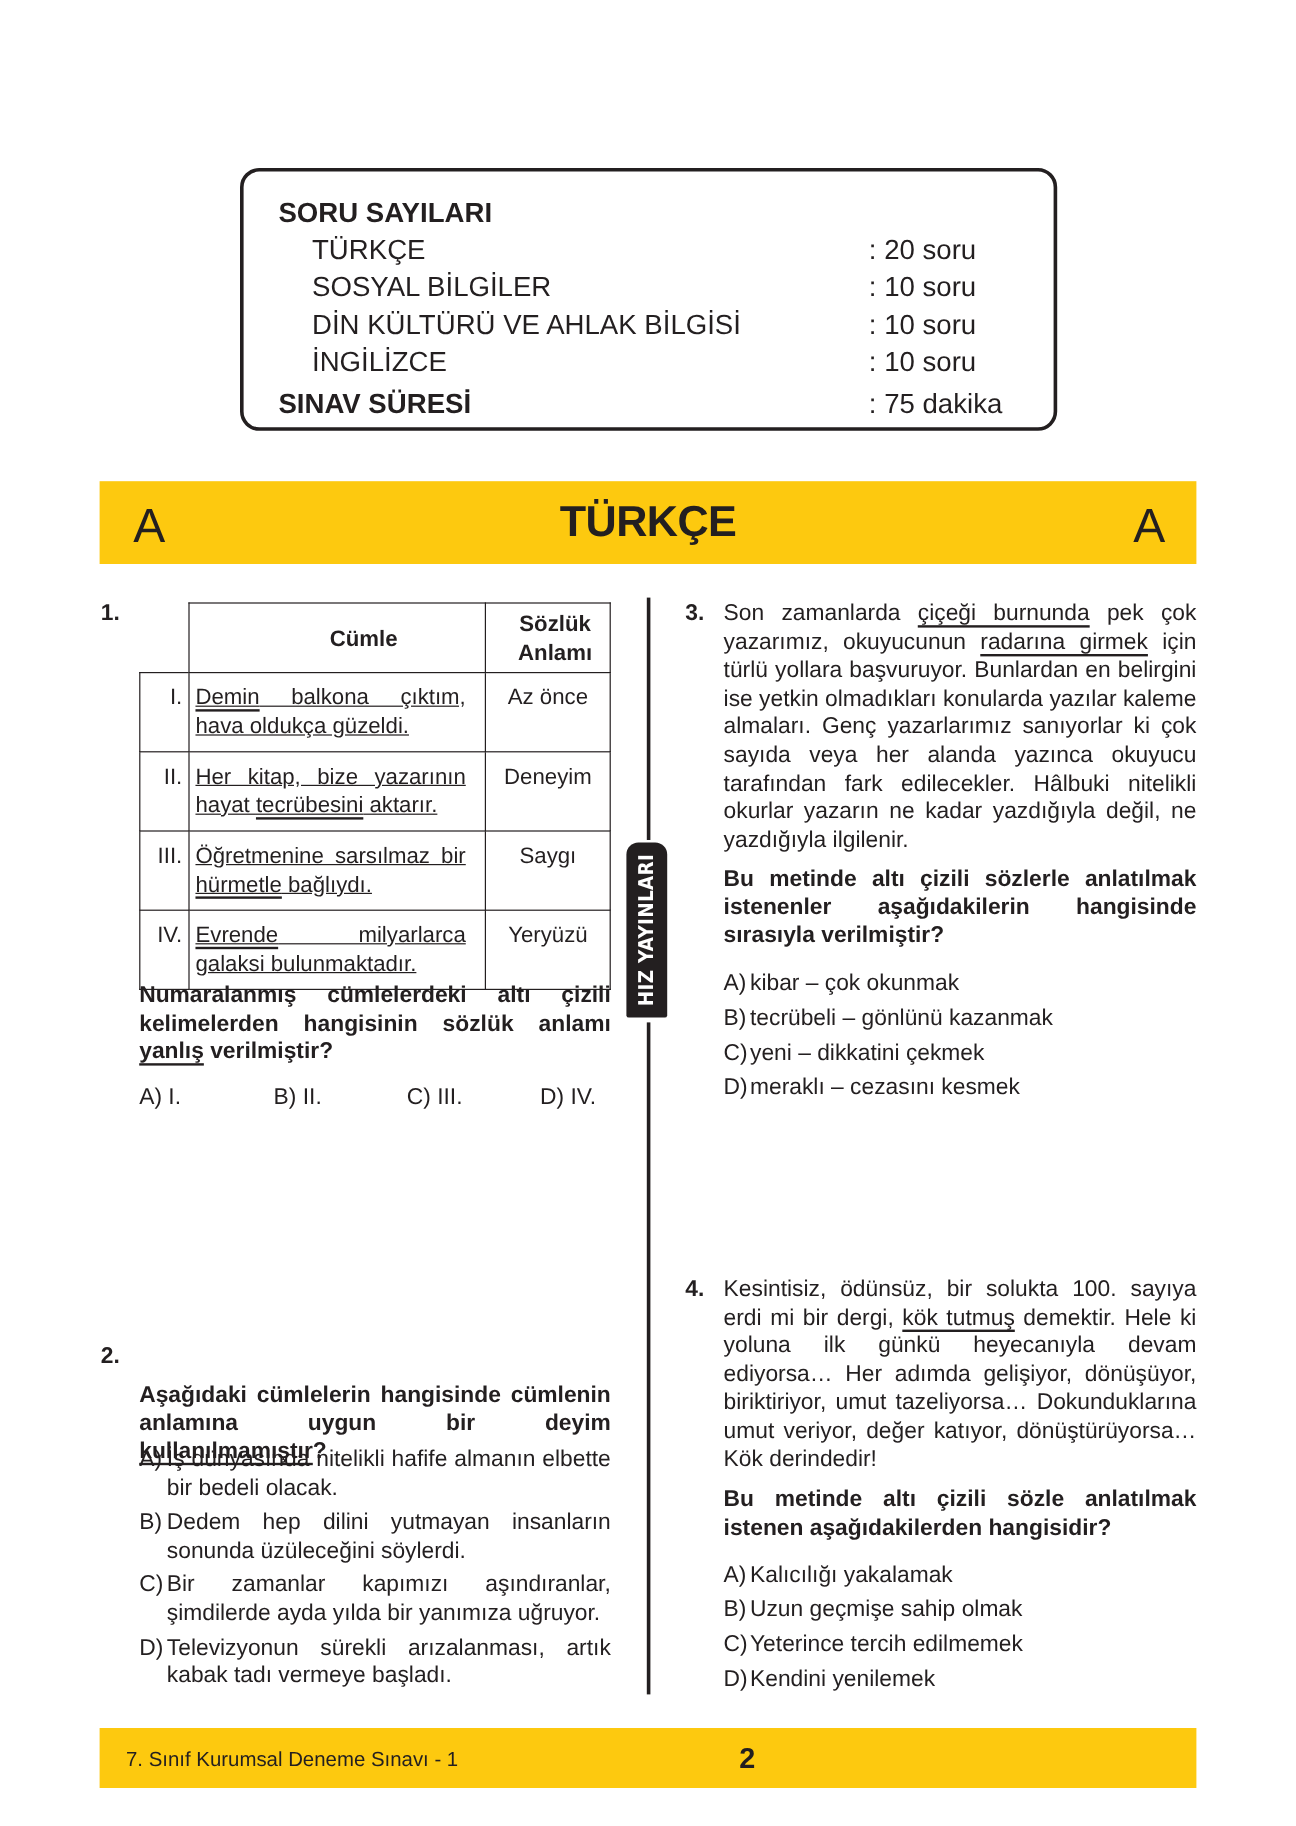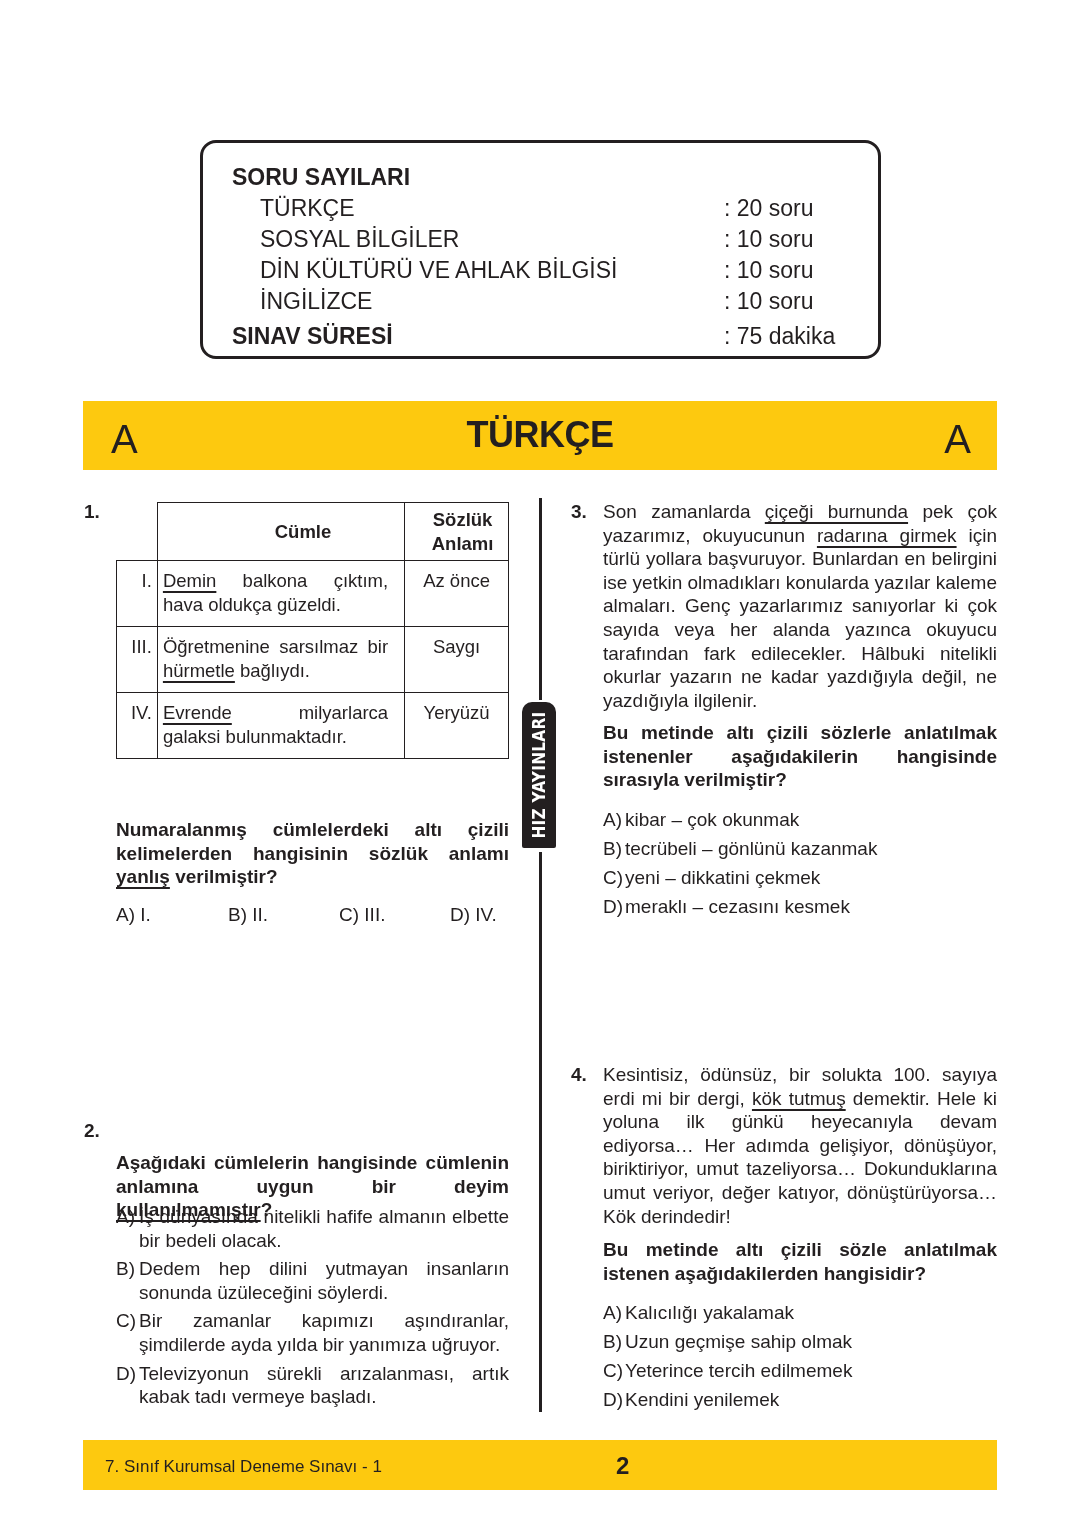--- a/index.html
+++ b/index.html
@@ -32,21 +32,21 @@
     .col-divider { position: absolute; left: 539px; width: 2.5px; background: #231f20; }
 
     table.q1 {
       position: absolute; left: 116px; top: 502px; width: 393px;
       border-collapse: collapse; font-size: 18.5px; line-height: 23.5px;
     }
     table.q1 td, table.q1 th { border: 1.6px solid #231f20; vertical-align: top; }
     table.q1 th { font-weight: bold; text-align: center; vertical-align: middle; height: 58px; }
     table.q1 th.empty { border-top: none; border-left: none; }
     table.q1 td.roman { width: 41px; text-align: right; padding: 8px 5px 0 0; }
-    table.q1 td.sent { width: 248px; padding: 8px 16px 10px 5px; text-align: justify; }
+    table.q1 td.sent { width: 248px; padding: 8px 16px 10px 5px; text-align: justify; text-decoration: underline; }
     table.q1 td.mean { text-align: center; padding: 8px 2px 0 2px; }
     table.q1 tr.body-row { height: 61px; }
 
     .u { text-decoration: underline; text-decoration-thickness: 1.5px; text-underline-offset: 4px; }
 
     .para { position: absolute; font-size: 19px; line-height: 23.6px; text-align: justify; }
     .bold { font-weight: bold; }
     .opts { position: absolute; font-size: 19px; line-height: 29px; }
     .opt { display: flex; }
     .opt .k { width: 22px; flex: none; }
@@ -120,20 +120,25 @@
     <th class="empty" style="border:none;"></th>
     <th style="border-top:1.6px solid #231f20; border-left:1.6px solid #231f20;padding-left:44px;">Cümle</th>
     <th style="width:104px;"><span style="display:inline-block; width:70px;margin-left:12px;">Sözlük Anlamı</span></th>
   </tr>
   <tr class="body-row">
     <td class="roman">I.</td>
     <td class="sent"><span class="u">Demin</span><span> balkona çıktım, hava oldukça güzeldi.</span></td>
     <td class="mean">Az önce</td>
   </tr>
   <tr class="body-row">
+    <td class="roman">II.</td>
+    <td class="sent"><span>Her kitap, bize yazarının hayat </span><span class="u">tecrübesini</span><span> aktarır.</span></td>
+    <td class="mean">Deneyim</td>
+  </tr>
+  <tr class="body-row">
     <td class="roman">III.</td>
     <td class="sent"><span>Öğretmenine sarsılmaz bir </span><span class="u">hürmetle</span><span> bağlıydı.</span></td>
     <td class="mean">Saygı</td>
   </tr>
   <tr class="body-row">
     <td class="roman">IV.</td>
     <td class="sent"><span class="u">Evrende</span><span> milyarlarca galaksi bulunmaktadır.</span></td>
     <td class="mean">Yeryüzü</td>
   </tr>
 </tbody>

